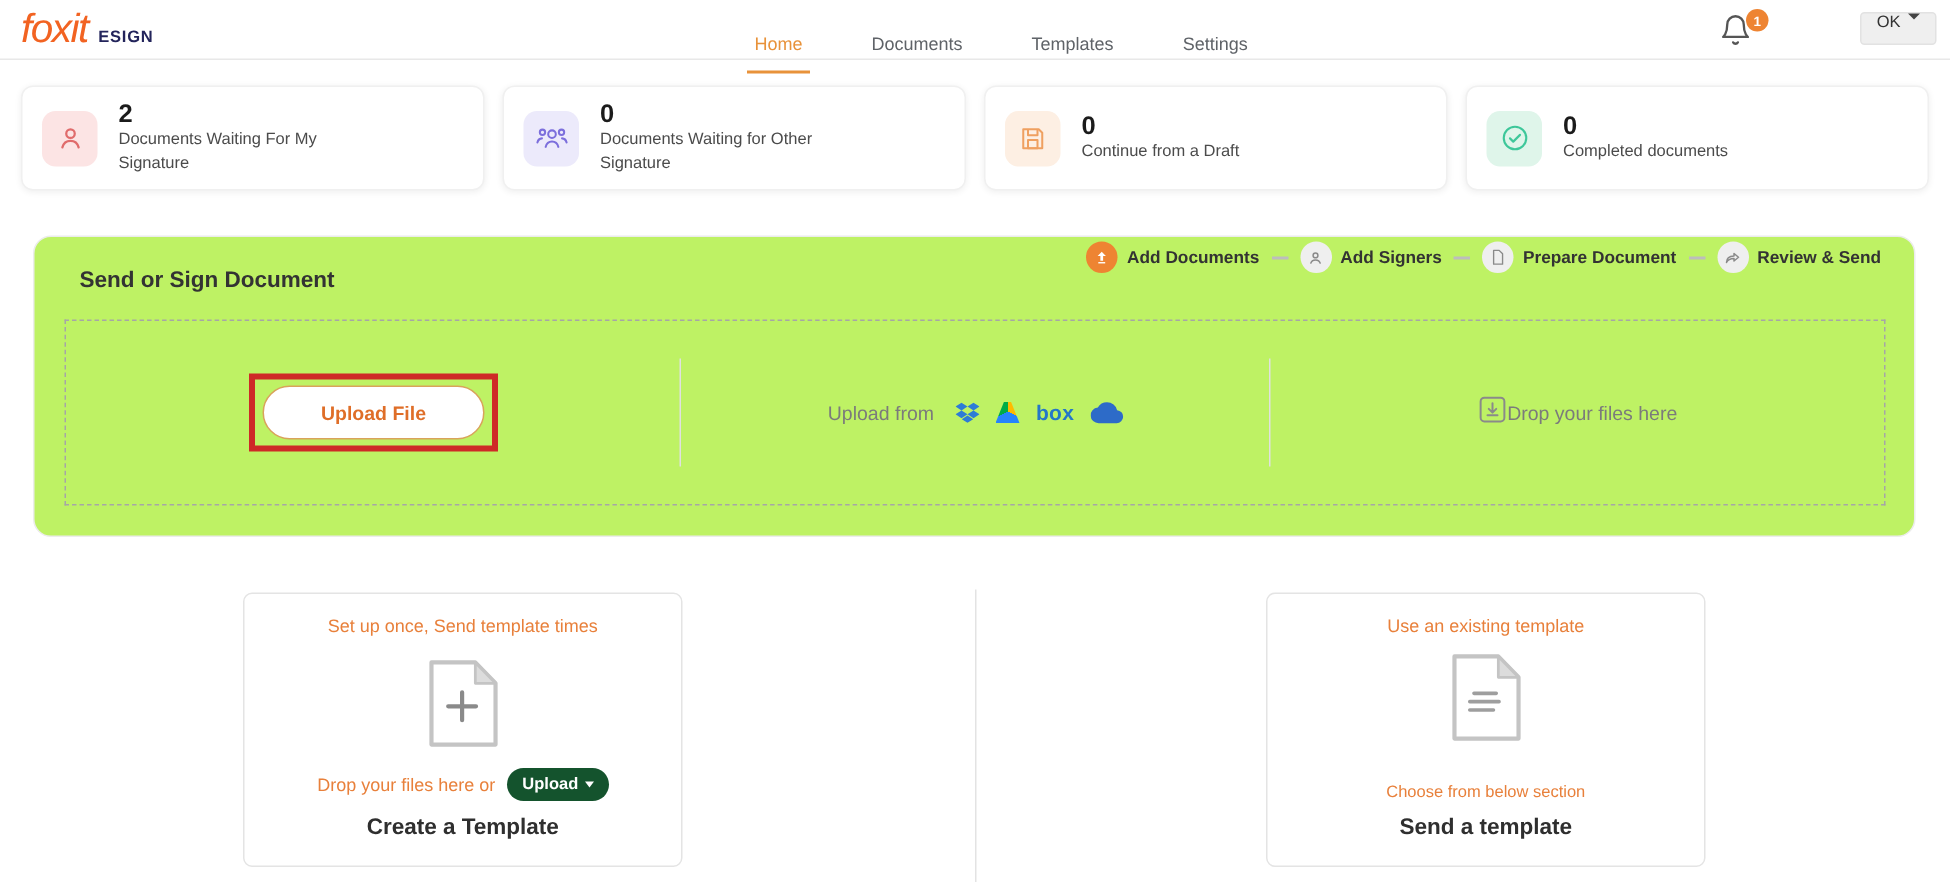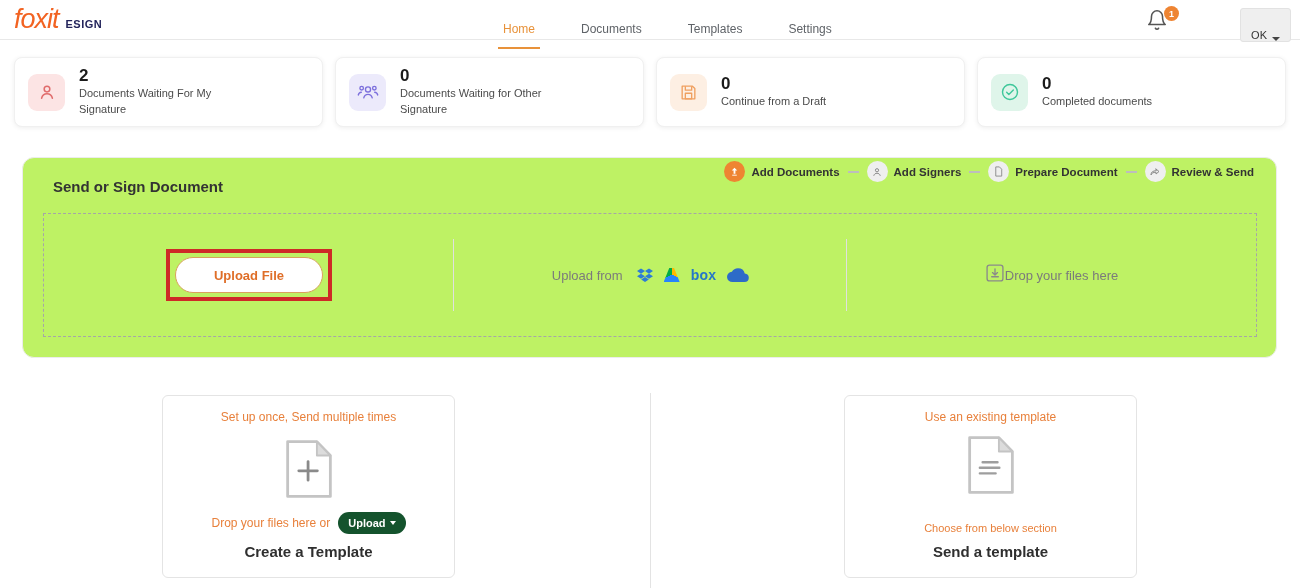--- a/index.html
+++ b/index.html
@@ -10,21 +10,21 @@
   .header { position:absolute; top:0; left:0; width:1300px; height:40px; background:#fff; border-bottom:1px solid #e8e8e8; }
   .logo { position:absolute; left:14px; top:4px; display:flex; align-items:baseline; gap:7px; }
   .logo-foxit { font-size:27px; font-weight:400; font-style:italic; color:#F26322; letter-spacing:-1px; }
   .logo-esign { font-size:11px; font-weight:800; color:#23245B; letter-spacing:.5px; }
   .nav { position:absolute; left:480px; top:0; height:57px; display:flex; align-items:center;text-align:right; }
   .nav-item { position:relative; height:40px; line-height:40px; padding:0 23px; font-size:12px; color:#5f6368; cursor:pointer; }
   .nav-item.active { color:#E8923A; }
   .nav-item.active::after { content:""; position:absolute; left:18px; right:18px; bottom:0; height:2px; background:#E8923A; }
   .bell-wrap { position:absolute; right:128px; top:8px; width:26px; height:26px; }
   .bell-badge { position:absolute; top:-2px; right:-7px; min-width:15px; height:15px; border-radius:8px; background:#EE8432; color:#fff; font-size:9px; font-weight:bold; display:flex; align-items:center; justify-content:center; }
-  .user-btn { position:absolute; right:9px; top:8px; height:34px; padding:0 10px; background:#efefef; border:1px solid #e2e2e2; border-radius:3px; font-size:11px; color:#333; display:flex; align-items:flex-end; gap:5px; cursor:pointer; }
+  .user-btn { position:absolute; right:9px; top:8px; height:22px; padding:0 10px; background:#efefef; border:1px solid #e2e2e2; border-radius:3px; font-size:11px; color:#333; display:flex; align-items:flex-start; gap:5px; cursor:pointer; }
   .caret { width:0; height:0; border-left:4px solid transparent; border-right:4px solid transparent; border-top:4px solid #444; display:inline-block; }
 
   
   .stats { position:absolute; top:57px; left:14px; width:1272px; display:flex; gap:12px; }
   .stat-card { width:309px; height:70px; background:#fff; border:1px solid #f0f0f0; border-radius:8px; box-shadow:0 1px 5px rgba(0,0,0,.07); display:flex; align-items:center; padding:0 13px; gap:14px; }
   .stat-icon { width:37px; height:37px; border-radius:9px; flex:0 0 auto; display:flex; align-items:center; justify-content:center; }
   .stat-count { font-size:17px; font-weight:bold; color:#1b1b1b; line-height:1.15; }
   .stat-label { font-size:11px; color:#4b4b4b; line-height:1.45; max-width:175px; }
 
   
@@ -238,21 +238,21 @@
           </span>
           <span class="drop-here-label">Drop your files here</span>
         </div>
       </div>
     </div>
   </div>
 
   <div class="bottom-divider"></div>
 
   <div class="tcard tcard-left">
-    <div class="tcard-tagline">Set up once, Send multiple times</div>
+    <div class="tcard-tagline">Set up once, Send template times</div>
     <div class="tcard-iconwrap">
       <svg width="52" height="60" viewBox="0 0 56 64" fill="none">
         <path d="M5 2.5H36.5L51 17.5V61.5H5Z" stroke="#C4C4C4" stroke-width="3" stroke-linejoin="round" fill="#fff"></path>
         <path d="M36.5 2.5V17.5H51Z" fill="#DCDCDC" stroke="#C4C4C4" stroke-width="2" stroke-linejoin="round"></path>
         <path d="M17 34h20M27 24v20" stroke="#8a8a8a" stroke-width="3" stroke-linecap="round"></path>
       </svg>
     </div>
     <div class="tcard-drop-row">
       <span class="tcard-drop-text">Drop your files here or</span>
       <button class="mini-upload-btn">

